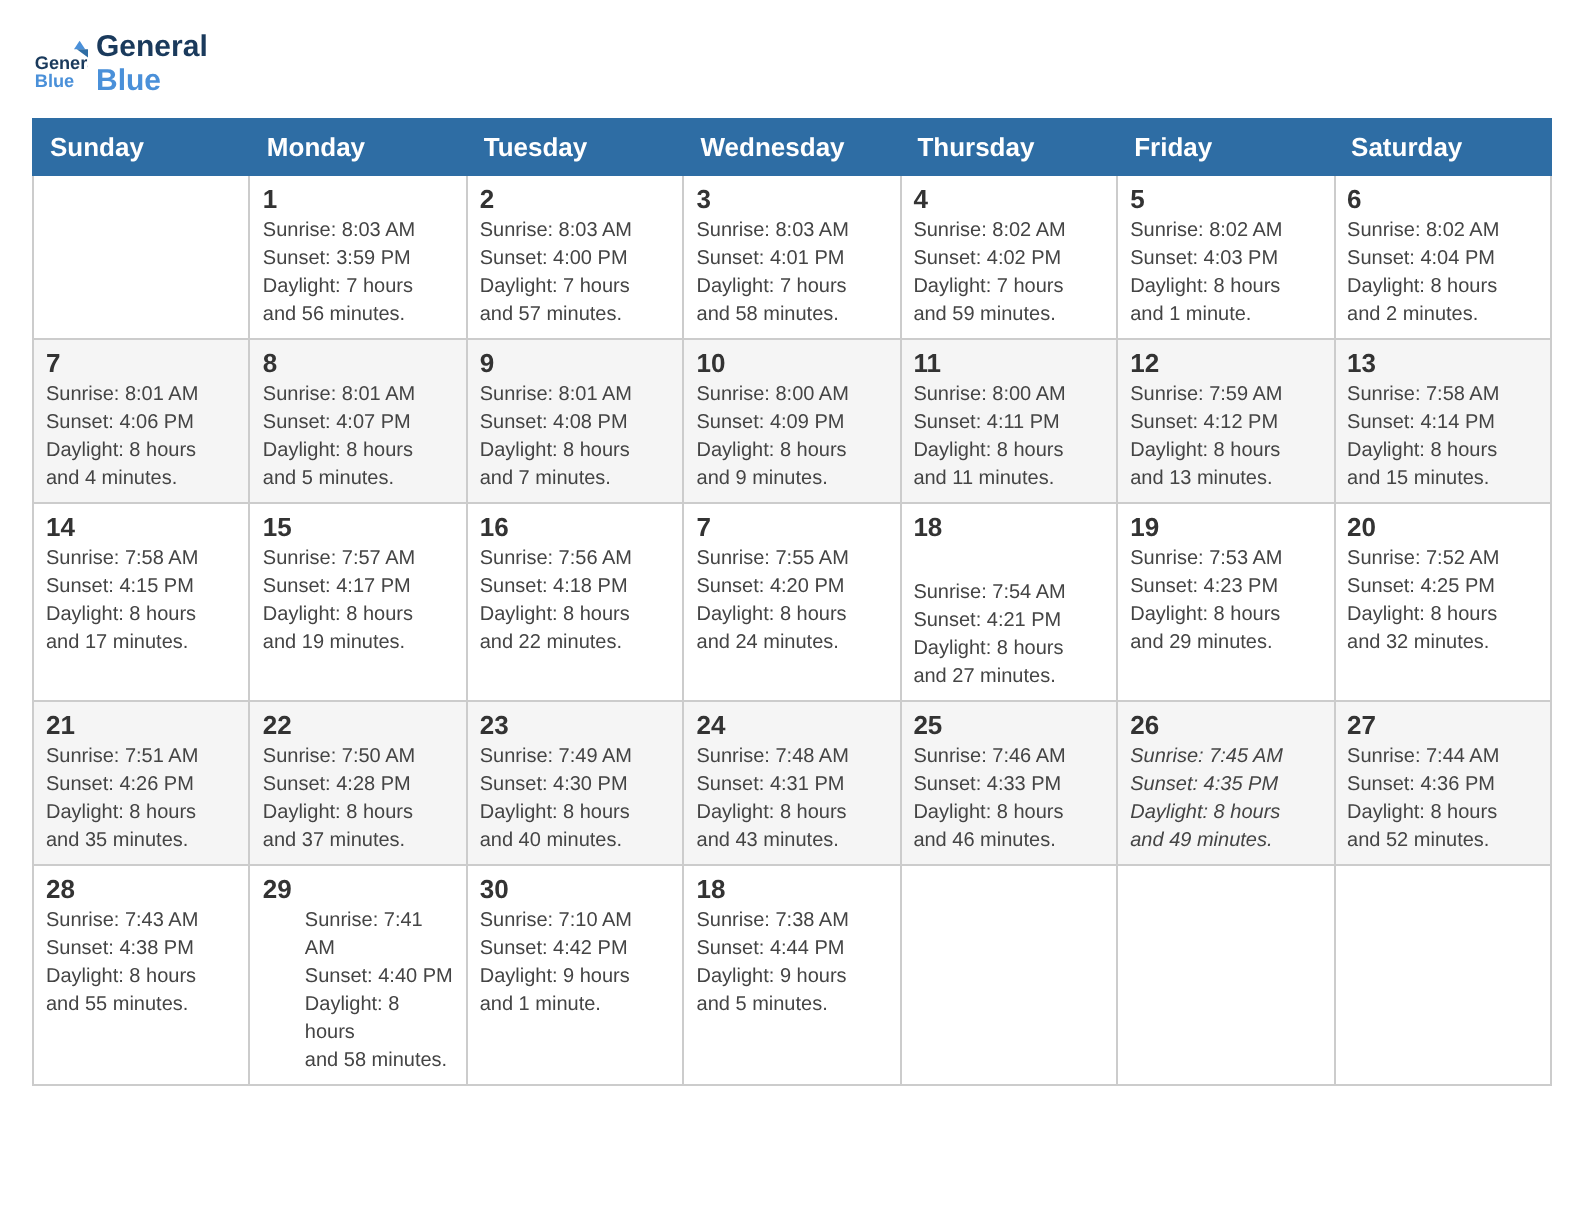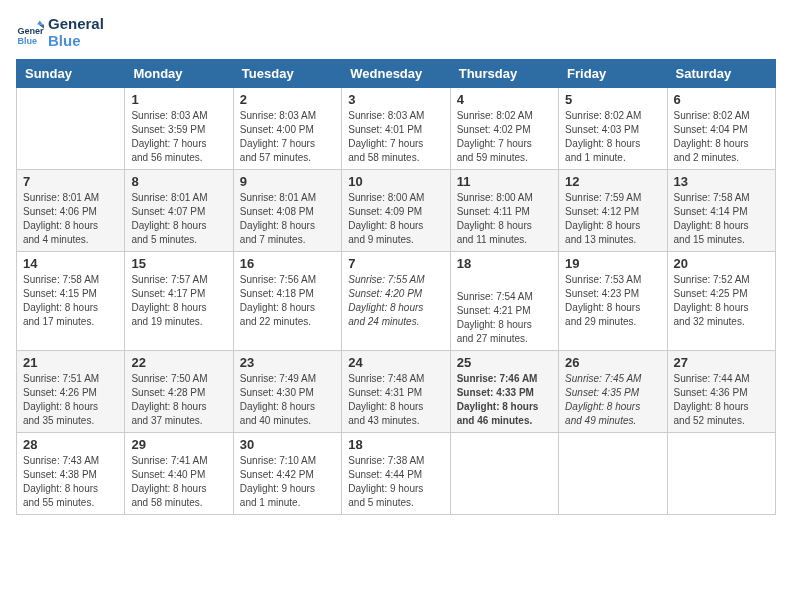--- a/index.html
+++ b/index.html
@@ -222,21 +222,21 @@
         </td>
         <td>
           <span class="day-number">16</span>
           <div class="day-info" style="white-space: pre-line;">Sunrise: 7:56 AM
 Sunset: 4:18 PM
 Daylight: 8 hours
 and 22 minutes.</div>
         </td>
         <td>
           <span class="day-number">7</span>
-          <div class="day-info" style="white-space: pre-line; font-style: italic;">Sunrise: 7:55 AM
+          <div class="day-info" style="white-space: pre-line;">Sunrise: 7:55 AM
 Sunset: 4:20 PM
 Daylight: 8 hours
 and 24 minutes.</div>
         </td>
         <td>
           <span class="day-number">18</span>
           <div class="day-info" style="white-space: pre-line; margin-top: 19px;">Sunrise: 7:54 AM
 Sunset: 4:21 PM
 Daylight: 8 hours
 and 27 minutes.</div>
@@ -280,21 +280,21 @@
         </td>
         <td>
           <span class="day-number">24</span>
           <div class="day-info" style="white-space: pre-line;">Sunrise: 7:48 AM
 Sunset: 4:31 PM
 Daylight: 8 hours
 and 43 minutes.</div>
         </td>
         <td>
           <span class="day-number">25</span>
-          <div class="day-info" style="white-space: pre-line; font-weight: bold;">Sunrise: 7:46 AM
+          <div class="day-info" style="white-space: pre-line;">Sunrise: 7:46 AM
 Sunset: 4:33 PM
 Daylight: 8 hours
 and 46 minutes.</div>
         </td>
         <td>
           <span class="day-number">26</span>
           <div class="day-info" style="white-space: pre-line; font-style: italic;">Sunrise: 7:45 AM
 Sunset: 4:35 PM
 Daylight: 8 hours
 and 49 minutes.</div>
@@ -310,21 +310,21 @@
       <tr>
         <td>
           <span class="day-number">28</span>
           <div class="day-info" style="white-space: pre-line;">Sunrise: 7:43 AM
 Sunset: 4:38 PM
 Daylight: 8 hours
 and 55 minutes.</div>
         </td>
         <td>
           <span class="day-number">29</span>
-          <div class="day-info" style="white-space: pre-line;">Sunrise: 7:41 AM
+          <div class="day-info" style="white-space: pre-line; margin-left: 21px;">Sunrise: 7:41 AM
 Sunset: 4:40 PM
 Daylight: 8 hours
 and 58 minutes.</div>
         </td>
         <td>
           <span class="day-number">30</span>
           <div class="day-info" style="white-space: pre-line;">Sunrise: 7:10 AM
 Sunset: 4:42 PM
 Daylight: 9 hours
 and 1 minute.</div>

